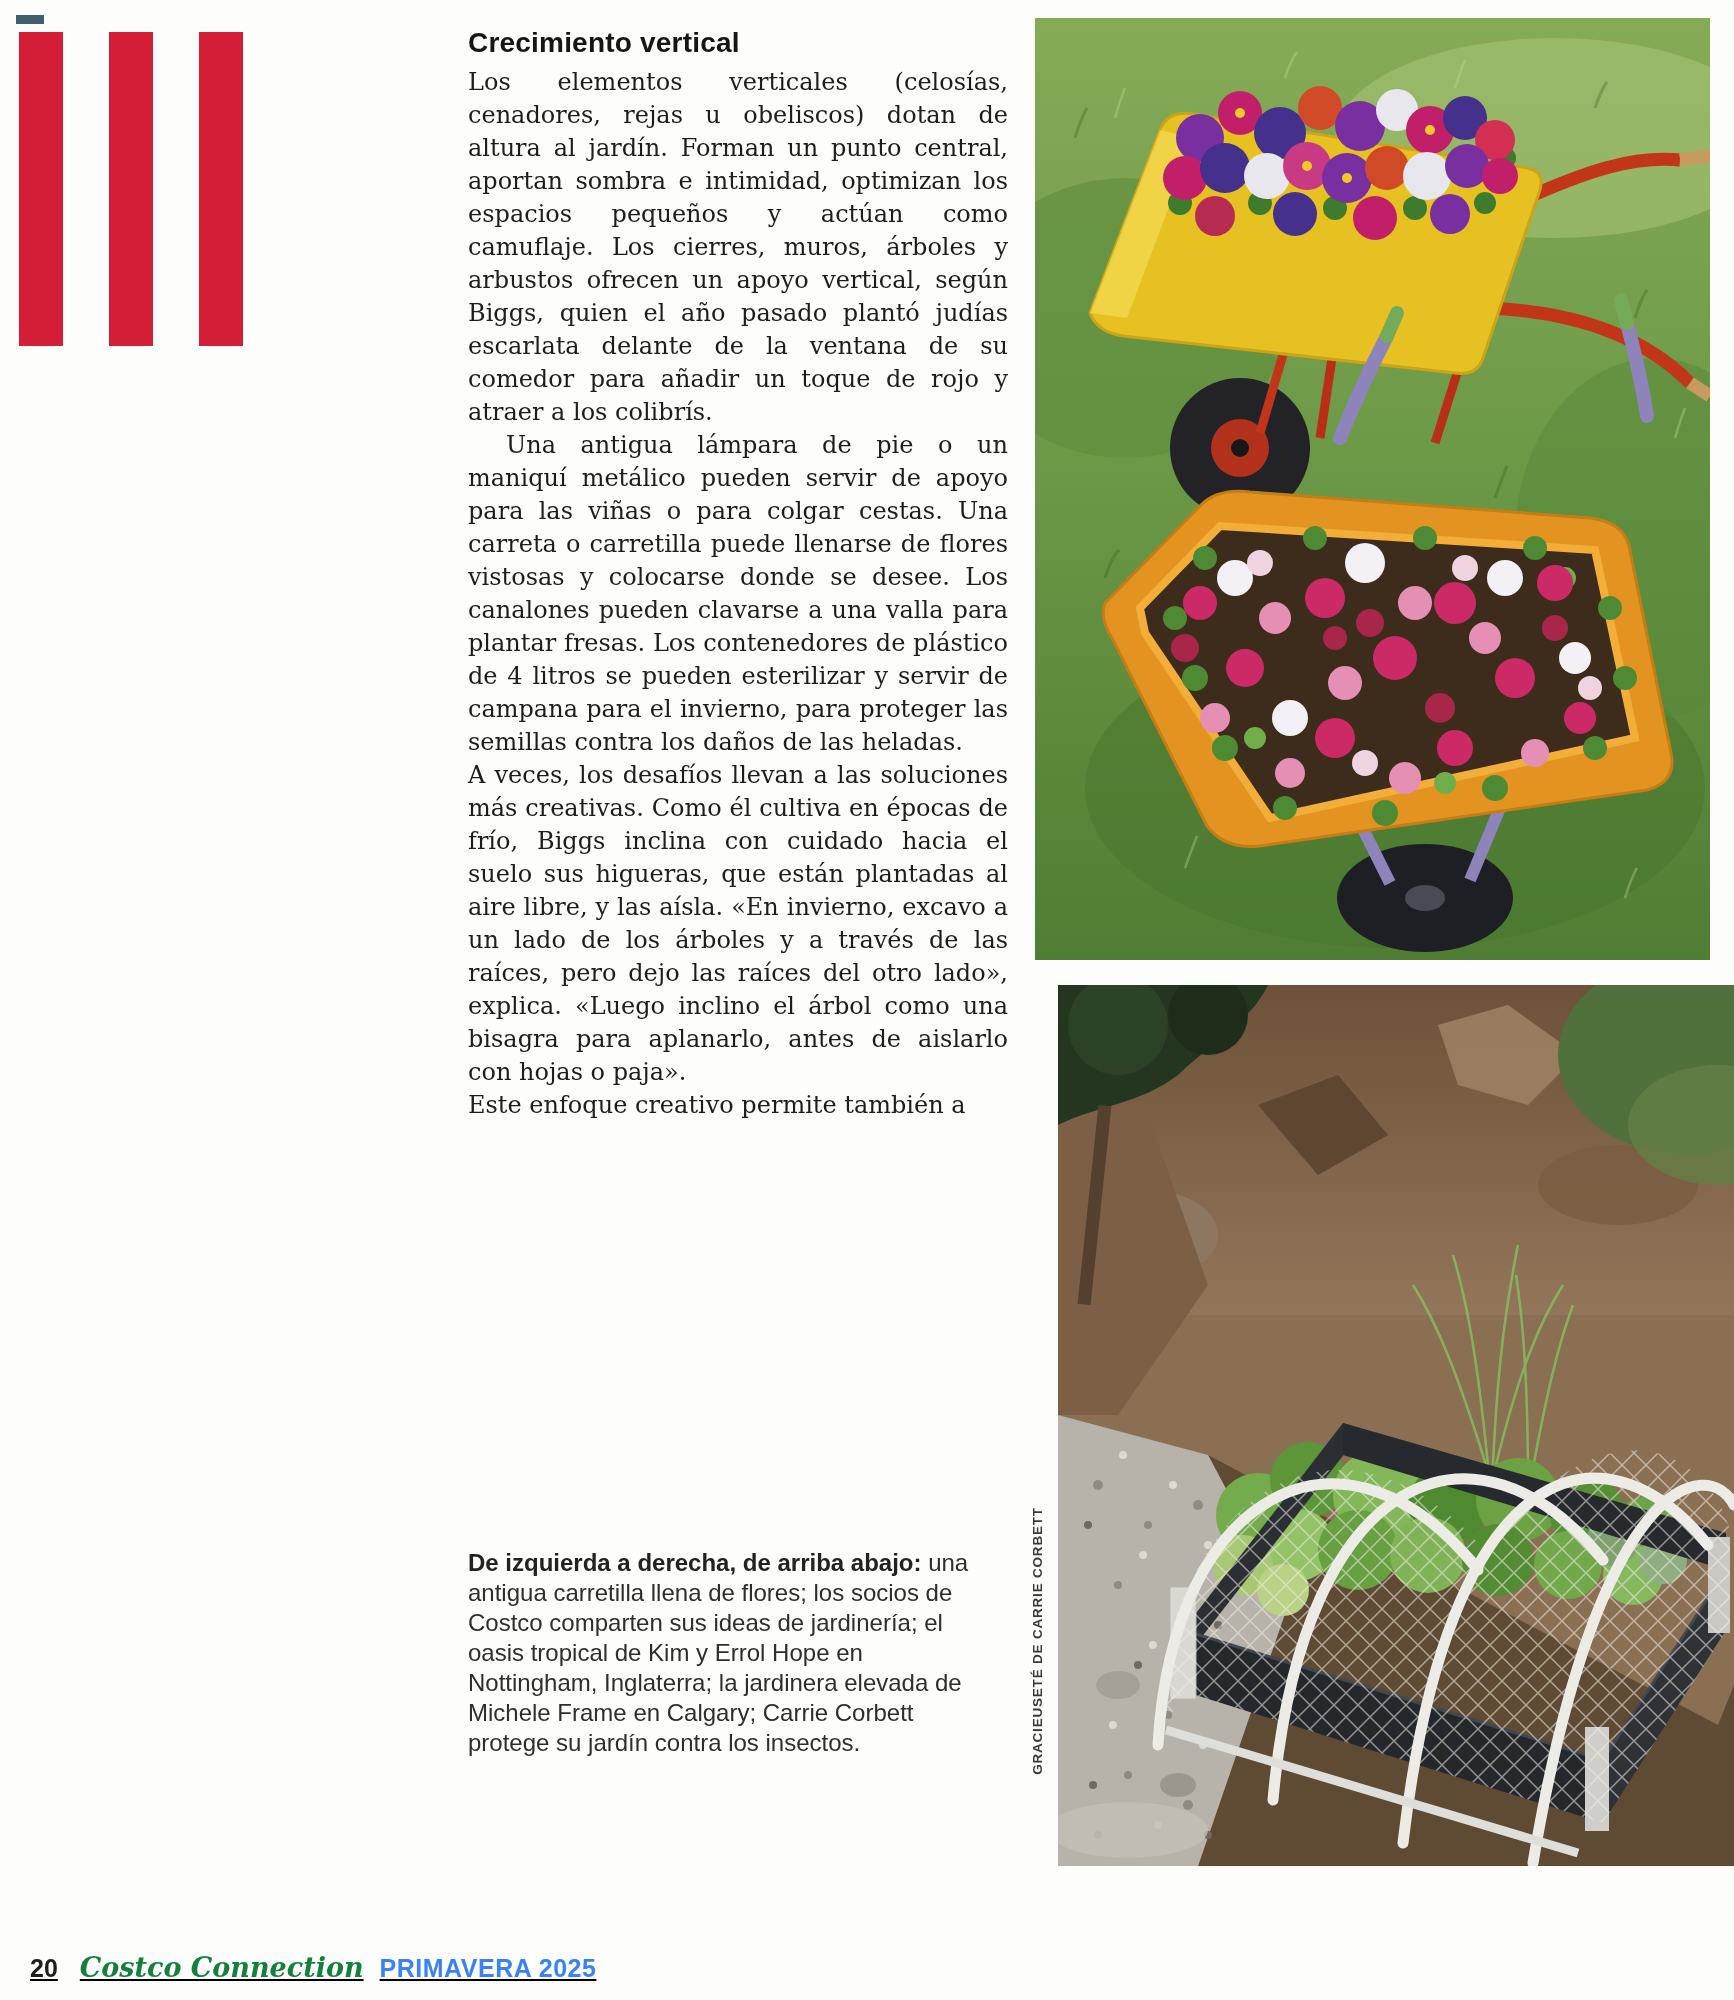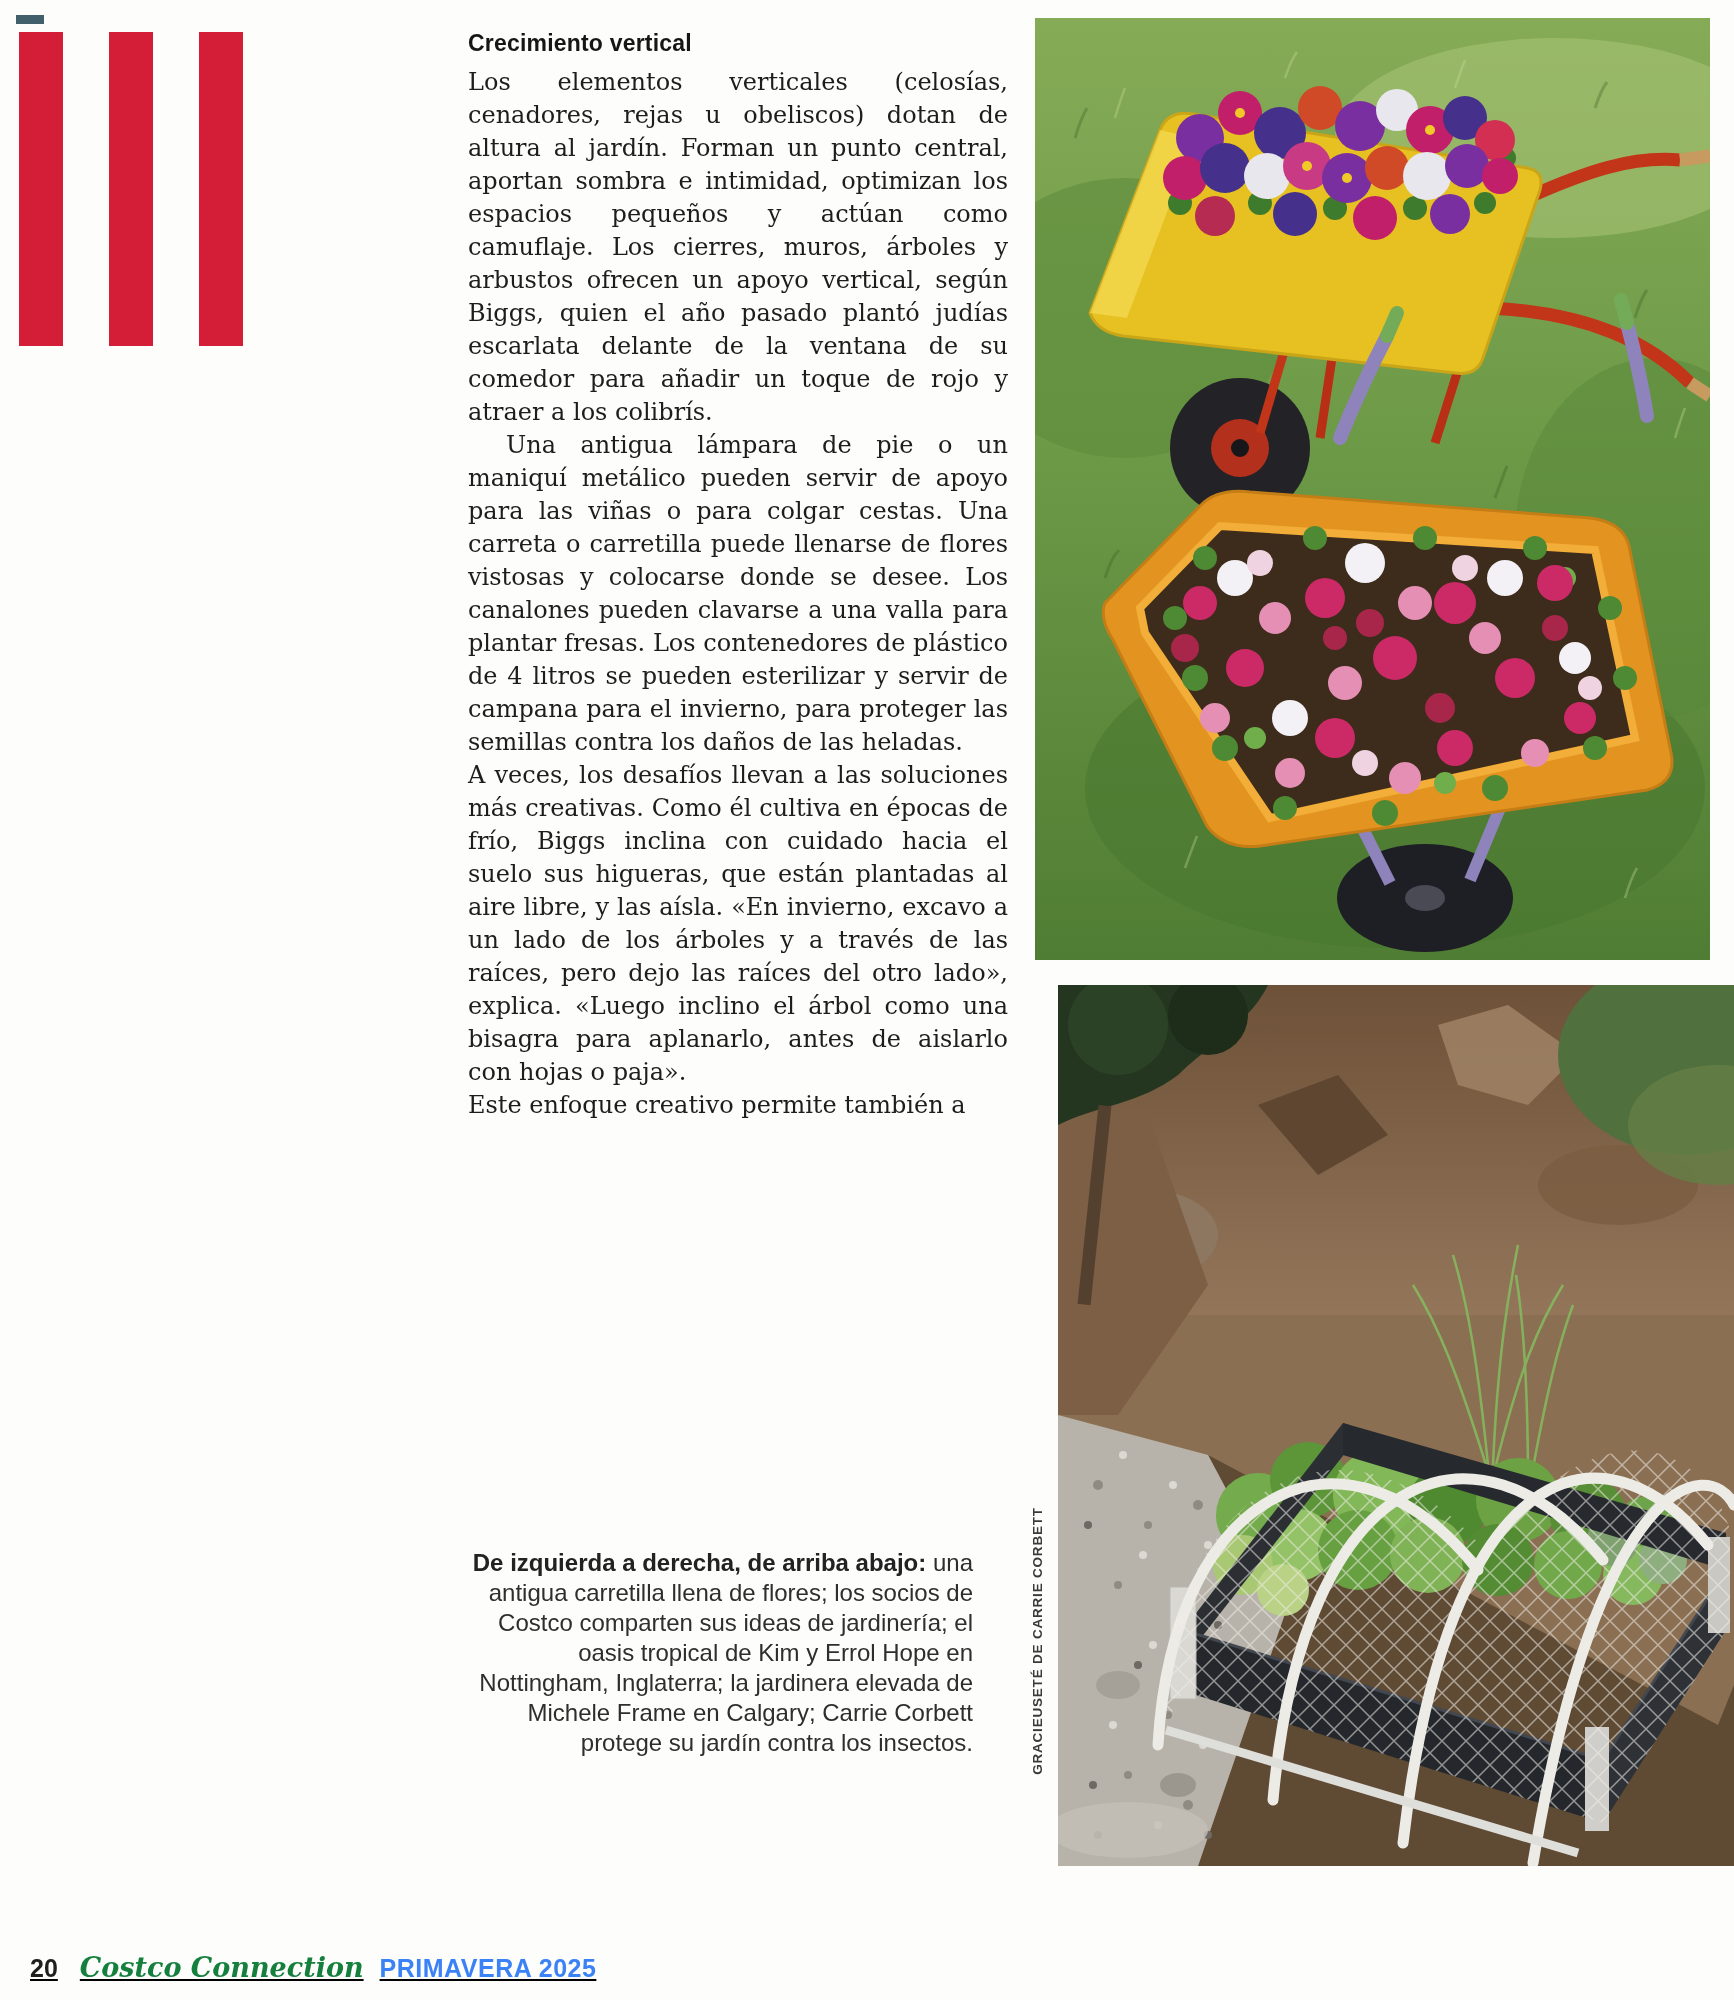--- a/index.html
+++ b/index.html
@@ -15,31 +15,31 @@
   .red-bar.b3{left:199px;}
 
   
   .text-col{
     position:absolute;left:468px;top:28px;width:540px;
     font-family:"DejaVu Serif",serif;font-size:24px;line-height:33px;
     color:#1d1d1d;text-align:justify;
   }
   .sec-head{
     font-family:"Liberation Sans",sans-serif;font-weight:bold;
-    font-size:23px;line-height:30px;color:#161616;text-align:left;
+    font-size:28px;line-height:30px;color:#161616;text-align:left;
     margin:0 0 8px 0;letter-spacing:0.2px;
   }
   .sec-head.second{margin-top:30px;}
   .text-col p{margin:0;}
   .text-col p.indent{text-indent:38px;}
 
   
   .caption{
     position:absolute;left:468px;top:1548px;width:505px;
-    font-size:24px;line-height:30px;color:#2e2e2e;text-align:right;
+    font-size:24px;line-height:30px;color:#2e2e2e;text-align:left;
   }
   .cap-lead{font-weight:bold;color:#222;}
 
   
   .photo-top{position:absolute;left:1035px;top:18px;width:675px;height:942px;}
   .photo-bottom{position:absolute;left:1058px;top:985px;width:676px;height:881px;}
   .photo-top svg,.photo-bottom svg{display:block;width:100%;height:100%;}
 
   
   .photo-credit{

